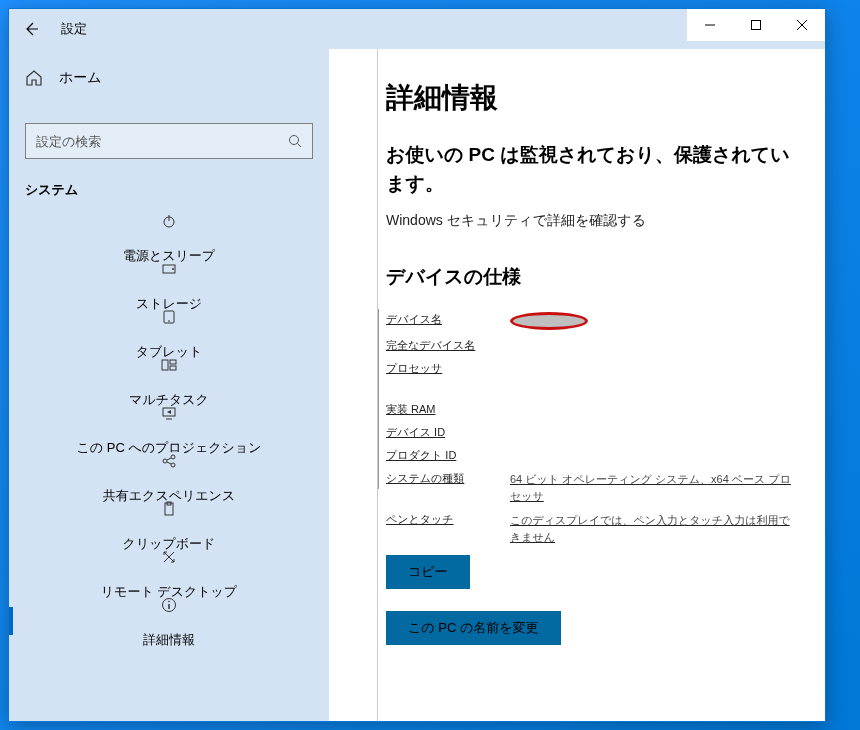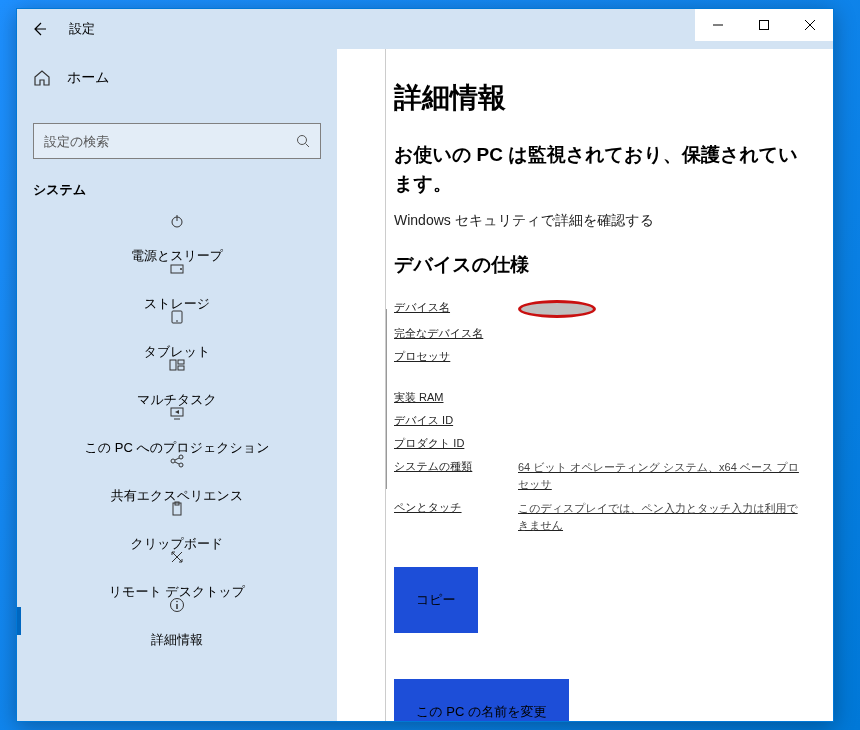--- a/index.html
+++ b/index.html
@@ -6,21 +6,21 @@
   body {
     font-family: "Yu Gothic UI", "Segoe UI", Meiryo, sans-serif;
     background: linear-gradient(135deg, #1e90ff 0%, #0078d7 100%);
     width: 860px;
     height: 730px;
     overflow: hidden;
     position: relative;
   }
   .window {
     position: absolute;
-    left: 16px;
+    left: 8px;
     top: 8px;
     width: 818px;
     height: 714px;
     background: #fff;
     box-shadow: 0 4px 20px rgba(0,0,0,0.3);
     border: 1px solid #0078d7;
     display: flex;
     flex-direction: column;
   }
   .titlebar {
@@ -160,21 +160,21 @@
   }
   .subtitle {
     font-size: 19px;
     font-weight: 700;
     line-height: 1.5;
     margin-bottom: 14px;
   }
   .sec-link {
     font-size: 14px;
     color: #222;
-    margin-bottom: 22px;
+    margin-bottom: 34px;
   }
   h2 {
     font-size: 19px;
     font-weight: 600;
     margin-bottom: 20px;
   }
   .spec-table {
     font-size: 11px;
     color: #222;
     text-decoration: underline;
@@ -207,26 +207,26 @@
   .redacted-large {
     position: absolute;
     left: 492px;
     top: 316px;
     width: 310px;
     height: 146px;
     background: #bfbfbf;
   }
   .btn {
     display: inline-block;
-    background: #1d4ed8;
+    background: #0369a1;
     border: none;
-    padding: 24px 22px;
+    padding: 8px 22px;
     font-size: 13px;
     cursor: pointer;
-    margin-top: 28px;
+    margin-top: 4px;
   }
   svg { display:block; }
 </style>
 </head>
 <body>
 
 <div class="window">
   <div class="titlebar">
     <div class="back">
       <svg width="16" height="16" viewBox="0 0 16 16">

